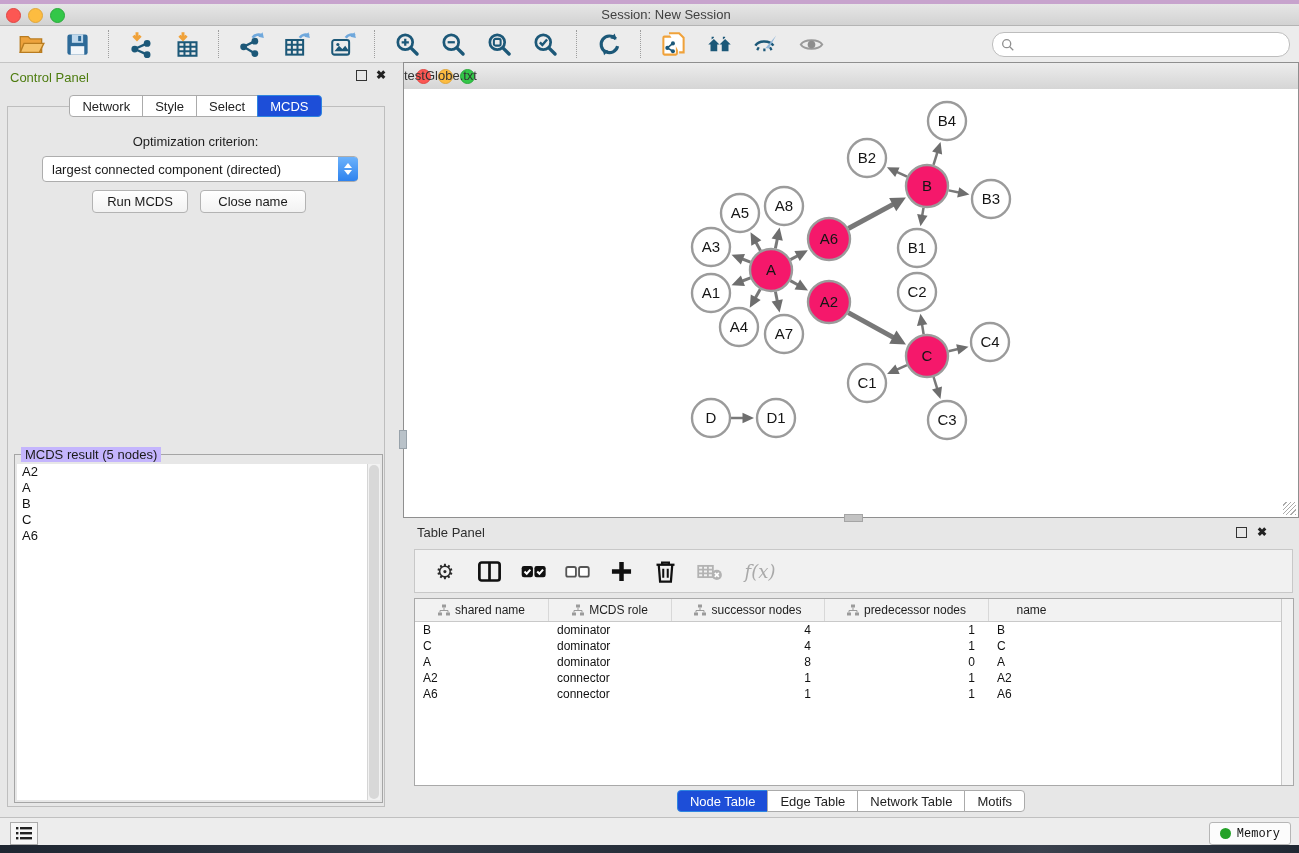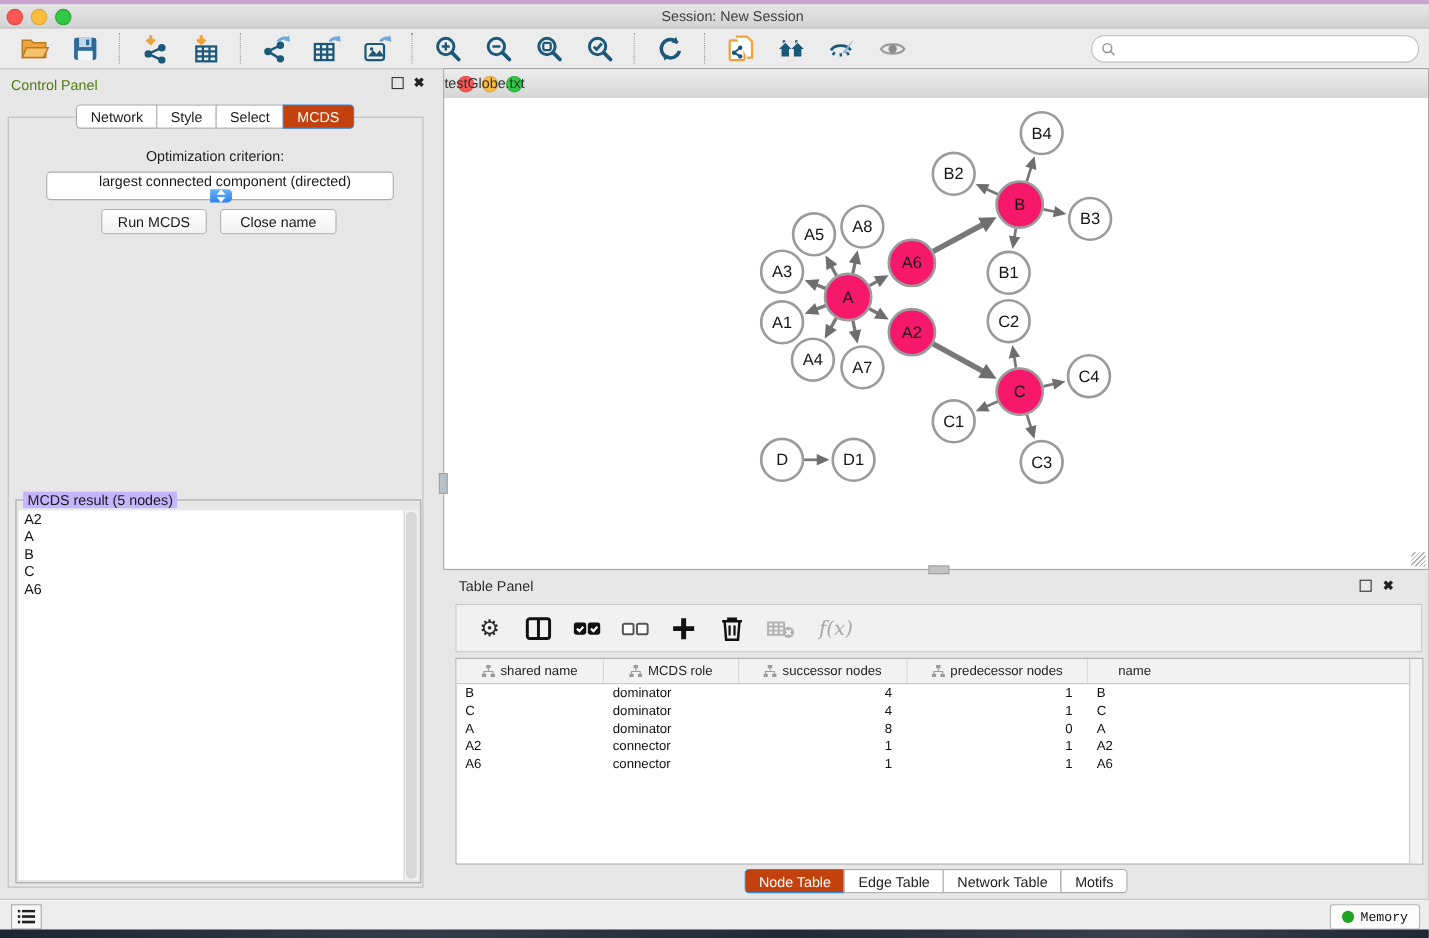--- a/index.html
+++ b/index.html
@@ -32,26 +32,26 @@
   .cp{position:absolute;left:0;top:62px;width:391px;height:755px;}
   .panel-head{position:absolute;left:10px;top:8px;font-size:13px;color:#4d7c0f;}
   .panel-ctl{position:absolute;top:7px;display:flex;gap:9px;align-items:center;}
   .float-box{width:9px;height:9px;border:1.6px solid #333;display:inline-block;}
   .close-x{font-size:12px;font-weight:bold;color:#222;line-height:12px;}
   .seg{display:inline-flex;}
   .seg-btn{font-family:inherit;font-size:13px;color:#222;background:#fff;
            border:1px solid #ABABAB;padding:2px 12px;margin-left:-1px;cursor:default;height:22px;}
   .seg-btn:first-child{border-radius:4px 0 0 4px;margin-left:0;}
   .seg-btn:last-child{border-radius:0 4px 4px 0;}
-  .seg-btn.active{background:#c2410c;border-color:#2F86E0;color:#fff;padding-left:12px;}
+  .seg-btn.active{background:#1d4ed8;border-color:#2F86E0;color:#fff;padding-left:12px;}
   .cp-tabs{position:absolute;left:0;width:391px;top:33px;text-align:center;z-index:3;}
   .cp-box{position:absolute;left:7px;top:44px;width:376px;height:699px;border:1px solid #BEBEBE;}
   .opt-label{position:absolute;left:0;width:391px;top:72px;text-align:center;font-size:13px;color:#1E1E1E;}
   .combo{position:absolute;left:42px;top:94px;width:314px;height:24px;background:#fff;
-         border:1px solid #ADADAD;border-radius:4px;display:flex;align-items:center;flex-direction:column;}
+         border:1px solid #ADADAD;border-radius:4px;display:flex;align-items:center;}
   .combo .val{flex:1;font-size:13px;color:#1A1A1A;padding-left:9px;}
   .combo .stepper{width:20px;height:24px;margin-right:-1px;border-radius:0 4px 4px 0;
          background:linear-gradient(#6CB2FB,#2E82EE);display:flex;flex-direction:column;
          align-items:center;justify-content:center;gap:2px;}
   .combo .stepper i{width:0;height:0;border-left:4px solid transparent;border-right:4px solid transparent;}
   .combo .stepper .up{border-bottom:5px solid #fff;}
   .combo .stepper .dn{border-top:5px solid #fff;}
   .mac-btn{position:absolute;height:23px;background:linear-gradient(#FFFFFF,#F2F2F2);
            border:1px solid #B3B3B3;border-radius:4px;font-family:inherit;font-size:13px;color:#1A1A1A;}
   .fieldset{position:absolute;left:14px;top:392px;width:367px;height:347px;border:1px solid #A5A5A5;}

